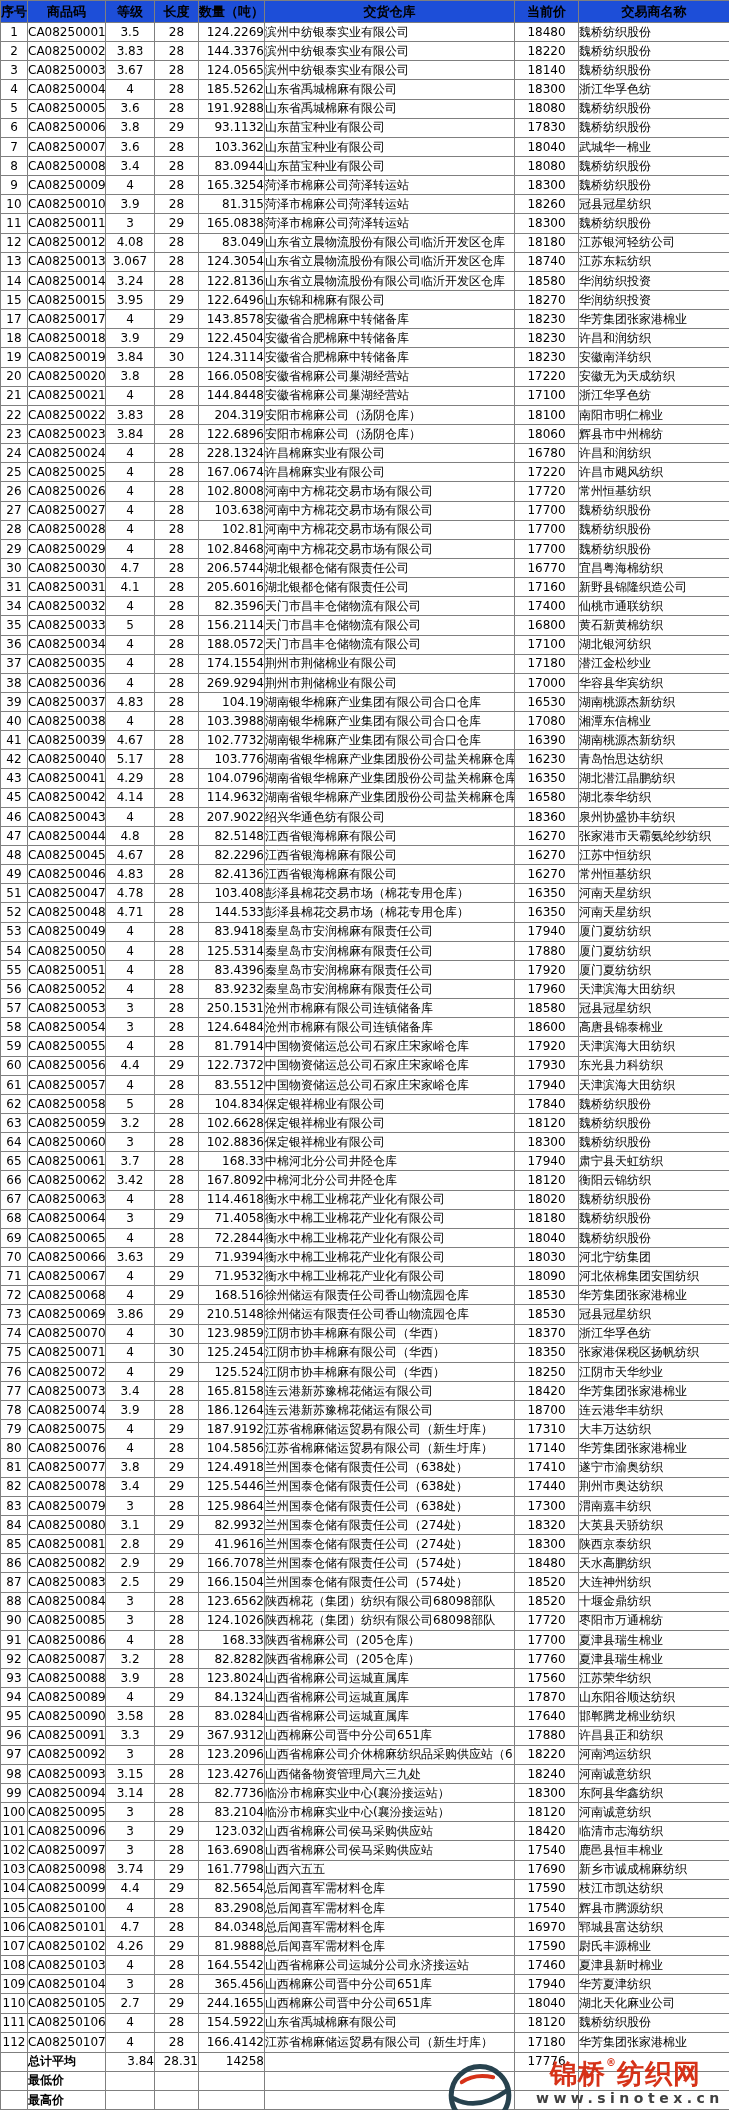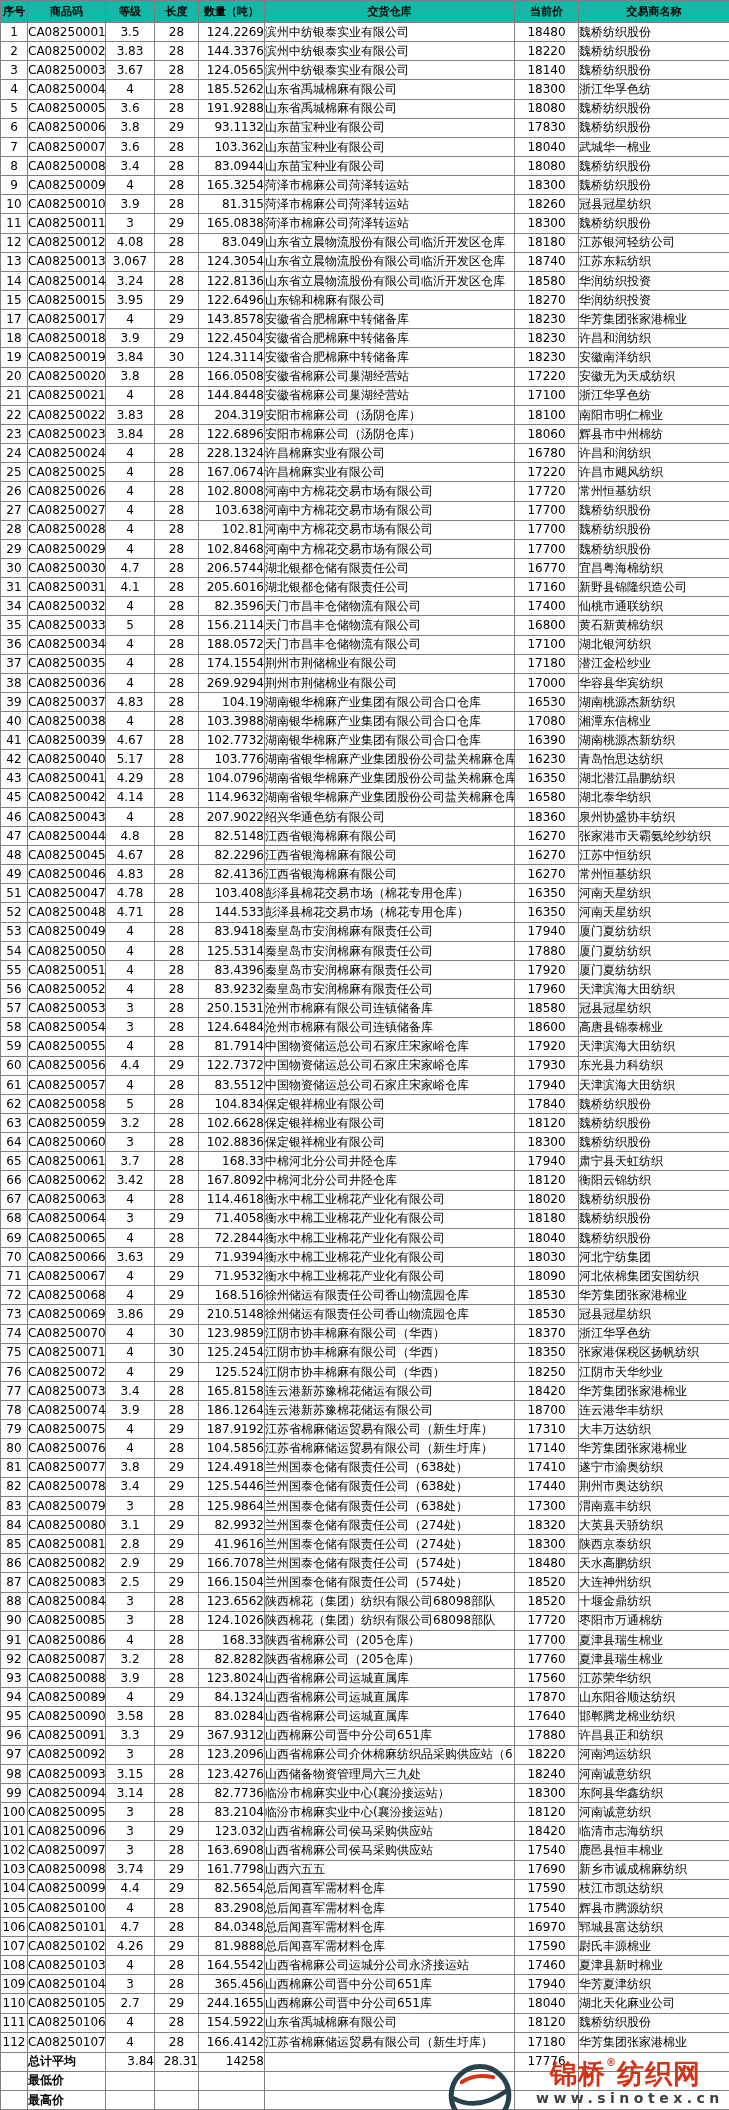--- a/index.html
+++ b/index.html
@@ -10,22 +10,22 @@
   table.grid {
     border-collapse:collapse; table-layout:fixed;
     width:729px; height:2110px;
   }
   .grid th, .grid td {
     border:1px solid #7f7f7f; padding:0; margin:0;
     font-size:12px; line-height:1.05; color:#000;
     overflow:hidden; white-space:nowrap; height:17px;
   }
   .grid thead th {
-    font-size:11px; font-weight:bold; text-align:center; height:21px;
-    background:#14b8a6;
+    font-size:13px; font-weight:bold; text-align:center; height:21px;
+    background:#1d4ed8;
   }
   .ctr { text-align:center; }
   .num { text-align:right; padding-right:3px; }
   .lft { text-align:left; padding-left:2px; }
   .code { text-align:center; letter-spacing:0px; }
   .flabel { color:#cc0000; font-weight:bold; font-size:12.5px; }
   .fnum { text-align:right; padding-right:4px; }
 
   
   .watermark { position:absolute; left:0; top:2040px; width:729px; height:70px;

